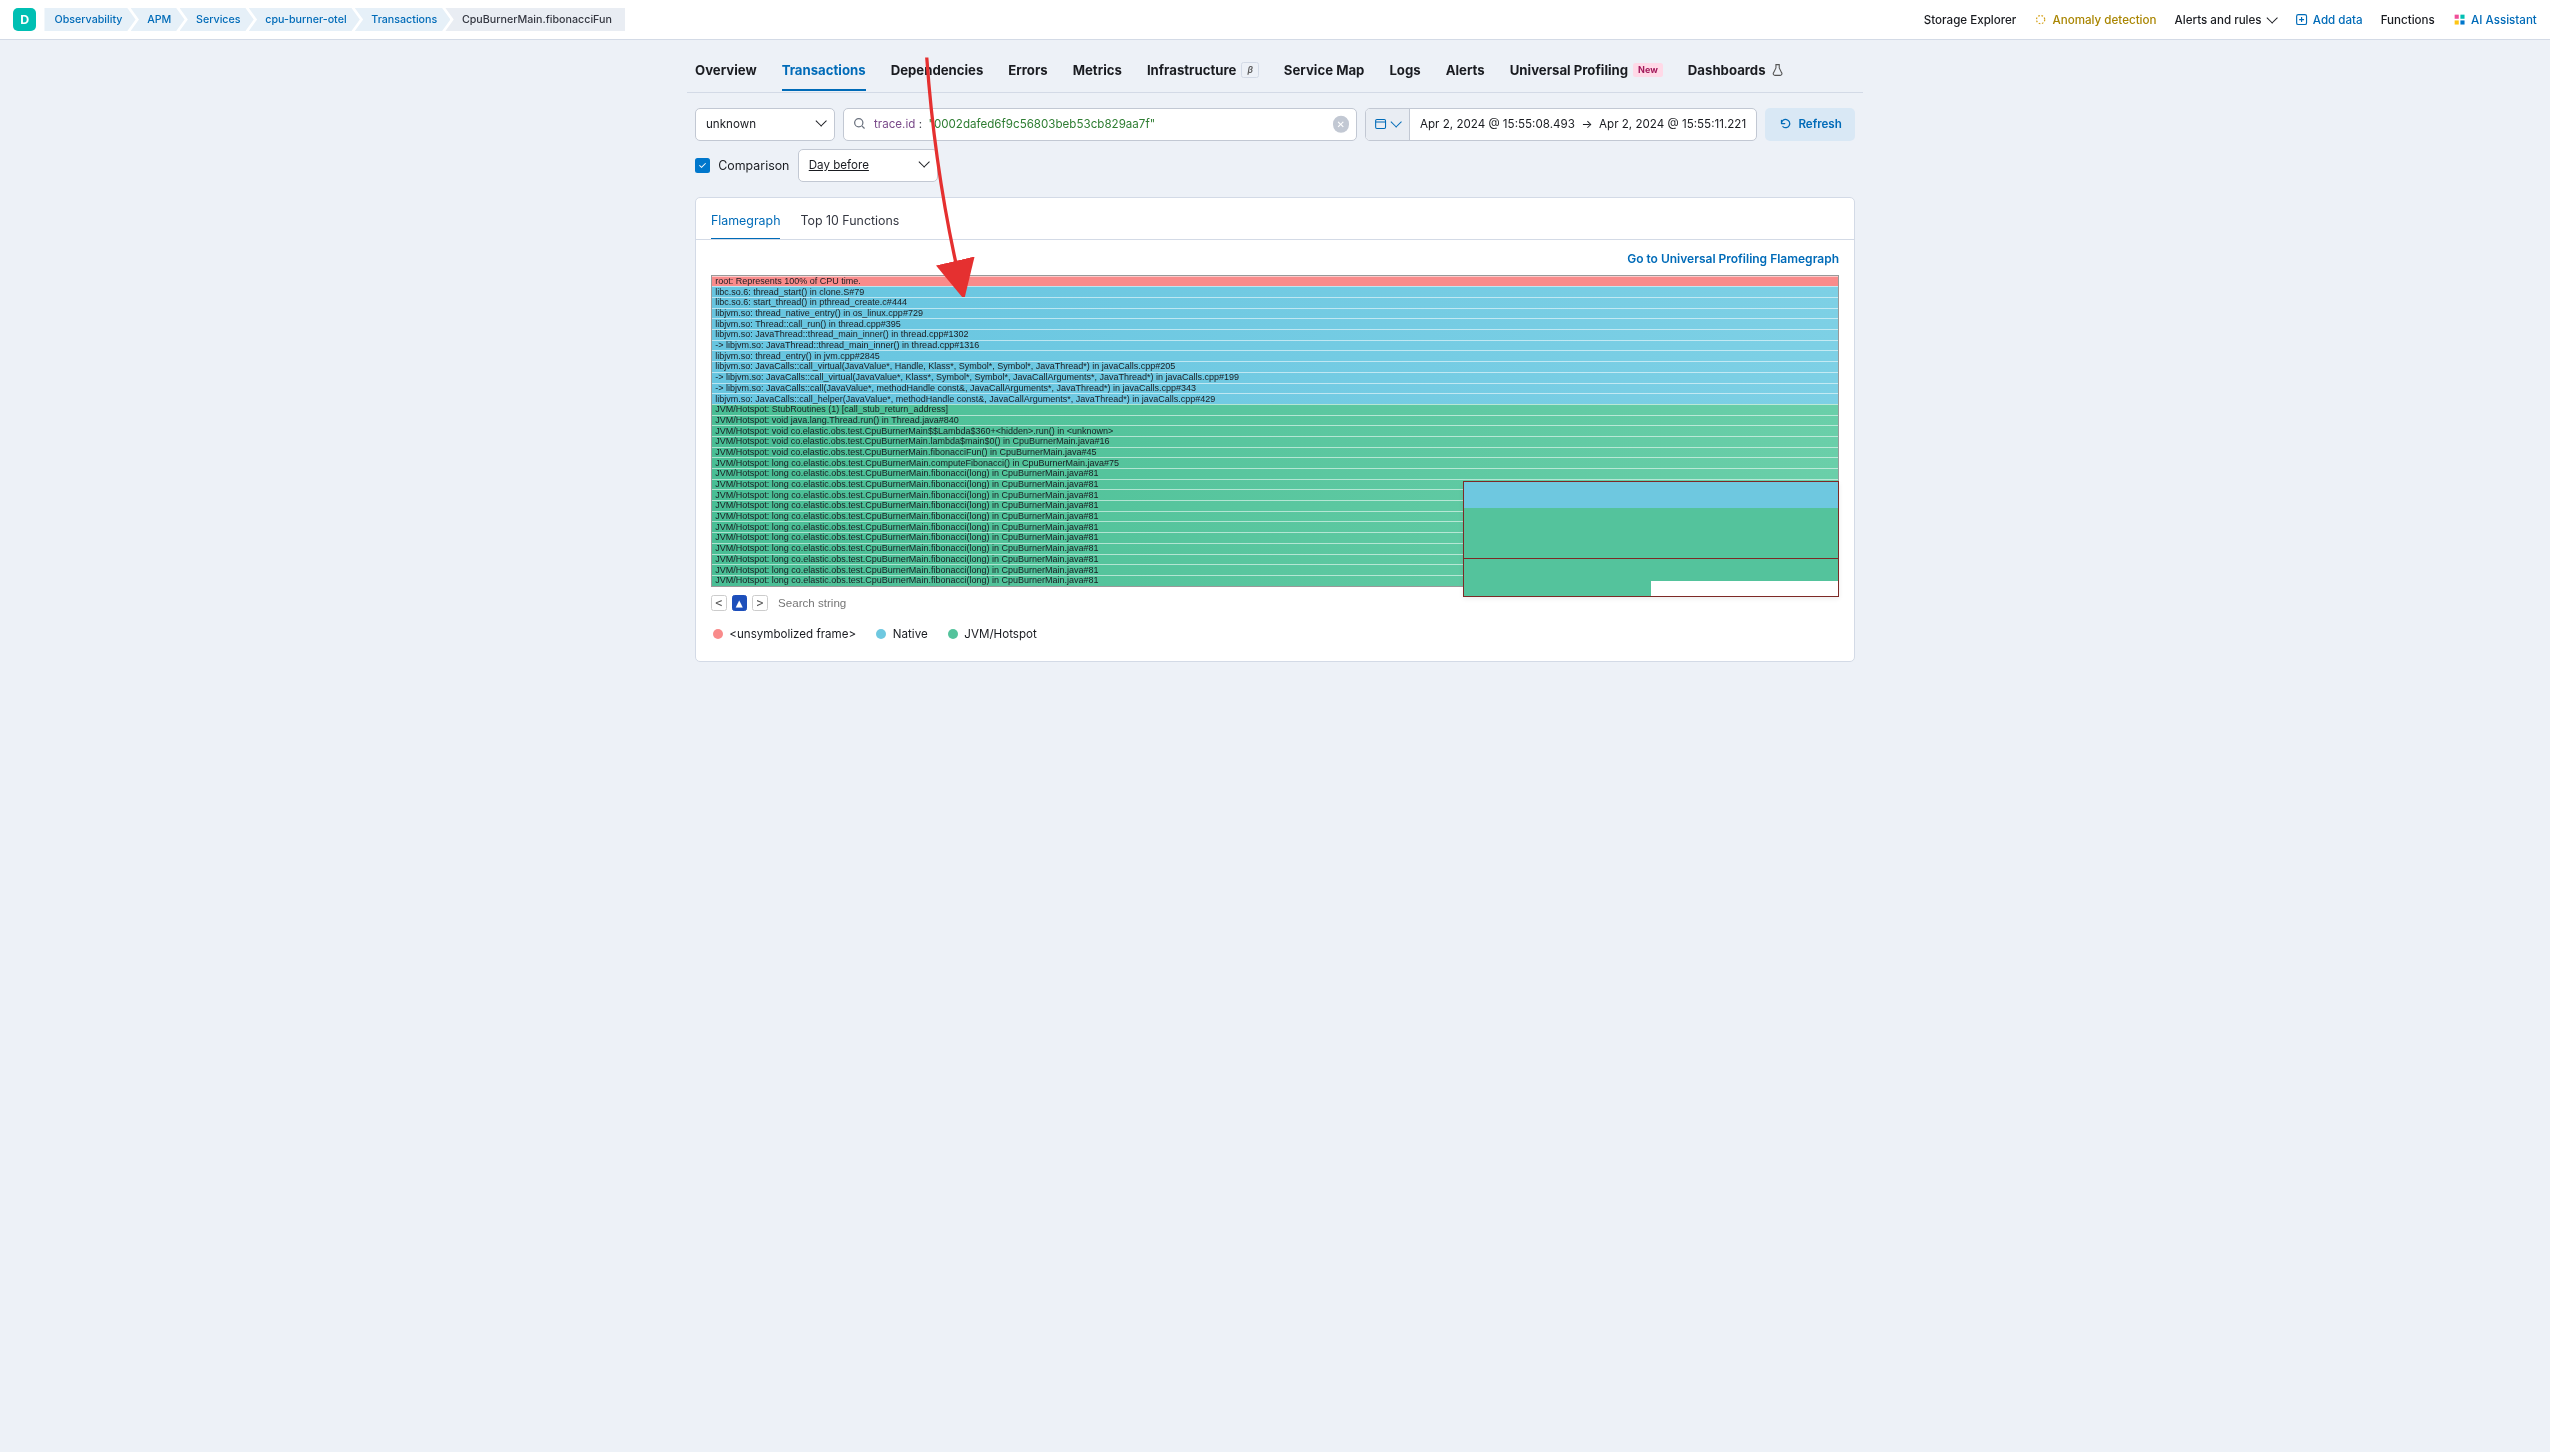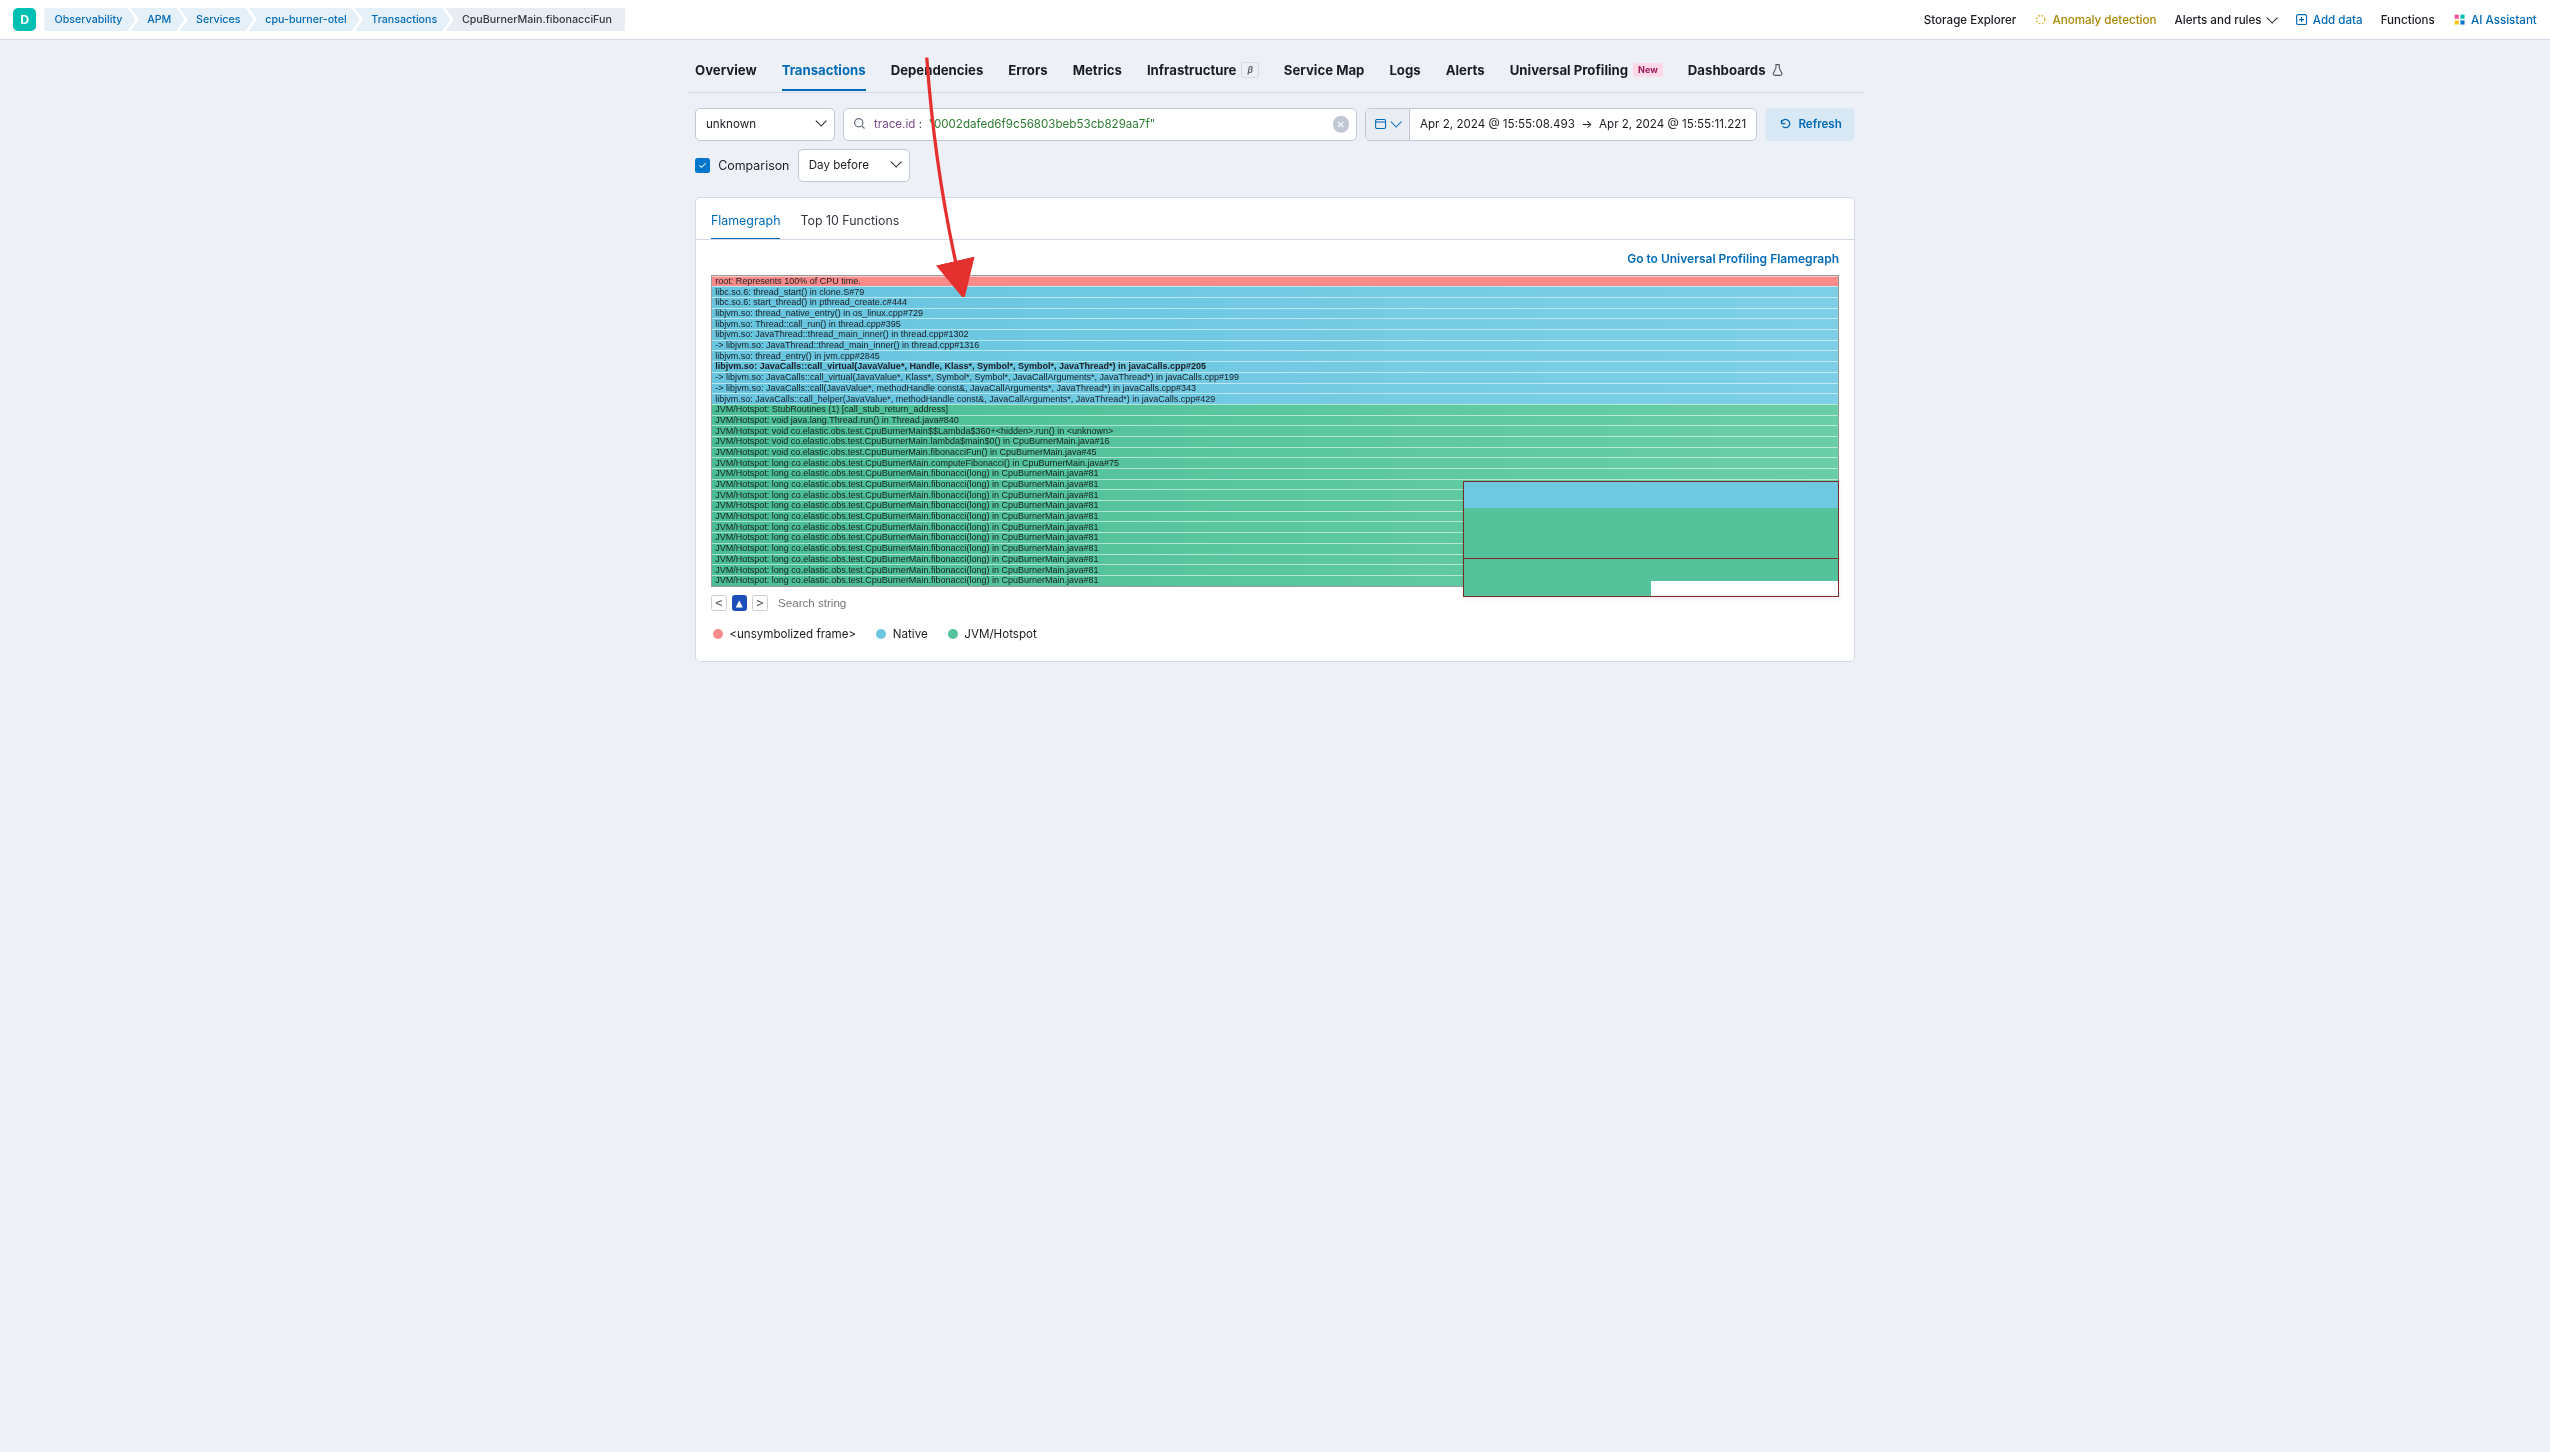--- a/index.html
+++ b/index.html
@@ -176,21 +176,21 @@
     color: var(--eui-link);
     border-radius: 5px;
     display:flex;align-items:center;
     padding:0 13.2px;gap:6.6px;font-weight:600;cursor:pointer;
   }
 
   .compare-row { display:flex;align-items:center;gap:8.3px;padding: 0 8.3px 15px 8.3px;}
   .checkbox {
     width:15px;height:15px;border-radius:2.5px;background:var(--eui-primary);display:flex;align-items:center;justify-content:center;color:#fff;font-size:10px;
   }
-  .compare-combo { width:112px; }
+  .compare-combo { width:140px;text-decoration:underline; }
 
   
   .panel {
     background:#fff;
     border:0.8px solid var(--eui-border);
     border-radius:5px;
     margin: 0 8.3px;
     position: relative;
   }
   .panel-tabs {
@@ -413,21 +413,21 @@
         <div class="flamegraph-wrap">
           <div class="flamegraph" id="flamegraph">
               <div class="frame root" style="width: 100%;">root: Represents 100% of CPU time.</div>
               <div class="frame native" style="width: 100%;">libc.so.6: thread_start() in clone.S#79</div>
               <div class="frame native" style="width: 100%;">libc.so.6: start_thread() in pthread_create.c#444</div>
               <div class="frame native" style="width: 100%;">libjvm.so: thread_native_entry() in os_linux.cpp#729</div>
               <div class="frame native" style="width: 100%;">libjvm.so: Thread::call_run() in thread.cpp#395</div>
               <div class="frame native" style="width: 100%;">libjvm.so: JavaThread::thread_main_inner() in thread.cpp#1302</div>
               <div class="frame native" style="width: 100%;">-&gt; libjvm.so: JavaThread::thread_main_inner() in thread.cpp#1316</div>
               <div class="frame native" style="width: 100%;">libjvm.so: thread_entry() in jvm.cpp#2845</div>
-              <div class="frame native" style="width: 100%; font-weight: bold;">libjvm.so: JavaCalls::call_virtual(JavaValue*, Handle, Klass*, Symbol*, Symbol*, JavaThread*) in javaCalls.cpp#205</div>
+              <div class="frame native" style="width: 100%;">libjvm.so: JavaCalls::call_virtual(JavaValue*, Handle, Klass*, Symbol*, Symbol*, JavaThread*) in javaCalls.cpp#205</div>
               <div class="frame native" style="width: 100%;">-&gt; libjvm.so: JavaCalls::call_virtual(JavaValue*, Klass*, Symbol*, Symbol*, JavaCallArguments*, JavaThread*) in javaCalls.cpp#199</div>
               <div class="frame native" style="width: 100%;">-&gt; libjvm.so: JavaCalls::call(JavaValue*, methodHandle const&amp;, JavaCallArguments*, JavaThread*) in javaCalls.cpp#343</div>
               <div class="frame native" style="width: 100%;">libjvm.so: JavaCalls::call_helper(JavaValue*, methodHandle const&amp;, JavaCallArguments*, JavaThread*) in javaCalls.cpp#429</div>
               <div class="frame jvm" style="width: 100%;">JVM/Hotspot: StubRoutines (1) [call_stub_return_address]</div>
               <div class="frame jvm" style="width: 100%;">JVM/Hotspot: void java.lang.Thread.run() in Thread.java#840</div>
               <div class="frame jvm" style="width: 100%;">JVM/Hotspot: void co.elastic.obs.test.CpuBurnerMain$$Lambda$360+&lt;hidden&gt;.run() in &lt;unknown&gt;</div>
               <div class="frame jvm" style="width: 100%;">JVM/Hotspot: void co.elastic.obs.test.CpuBurnerMain.lambda$main$0() in CpuBurnerMain.java#16</div>
               <div class="frame jvm" style="width: 100%;">JVM/Hotspot: void co.elastic.obs.test.CpuBurnerMain.fibonacciFun() in CpuBurnerMain.java#45</div>
               <div class="frame jvm" style="width: 100%;">JVM/Hotspot: long co.elastic.obs.test.CpuBurnerMain.computeFibonacci() in CpuBurnerMain.java#75</div>
               <div class="frame jvm" style="width: 100%;">JVM/Hotspot: long co.elastic.obs.test.CpuBurnerMain.fibonacci(long) in CpuBurnerMain.java#81</div>

